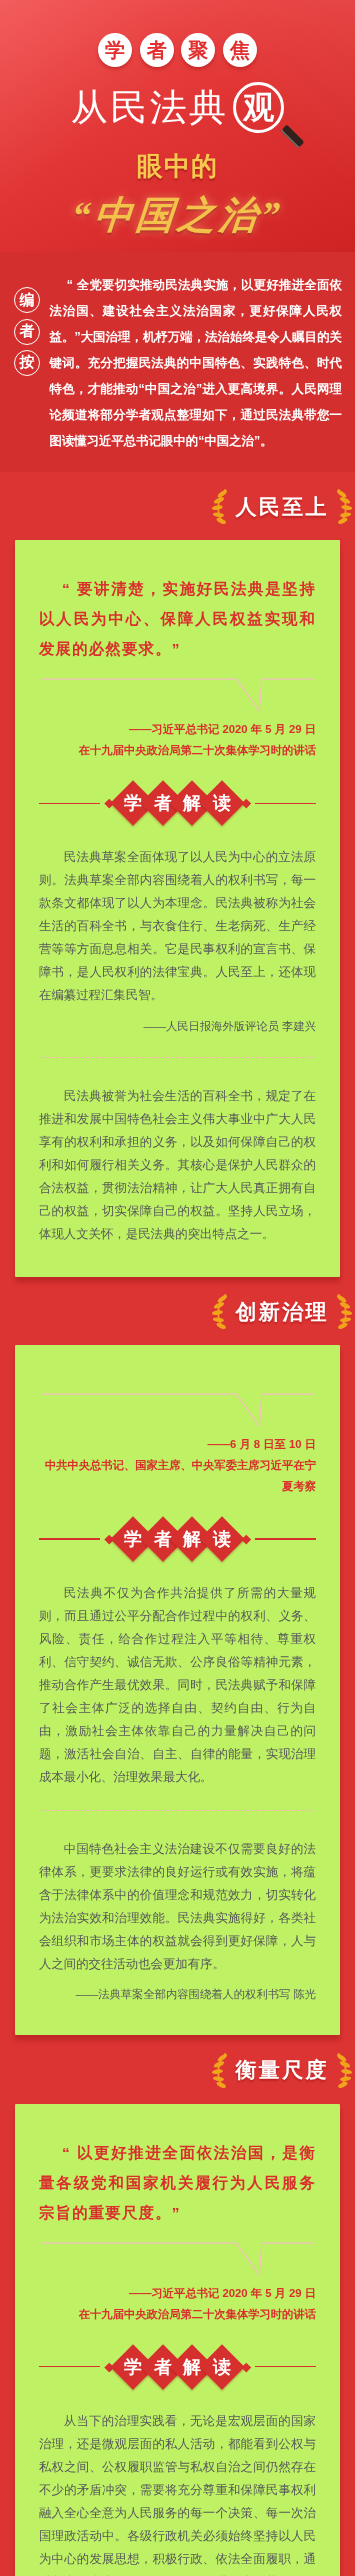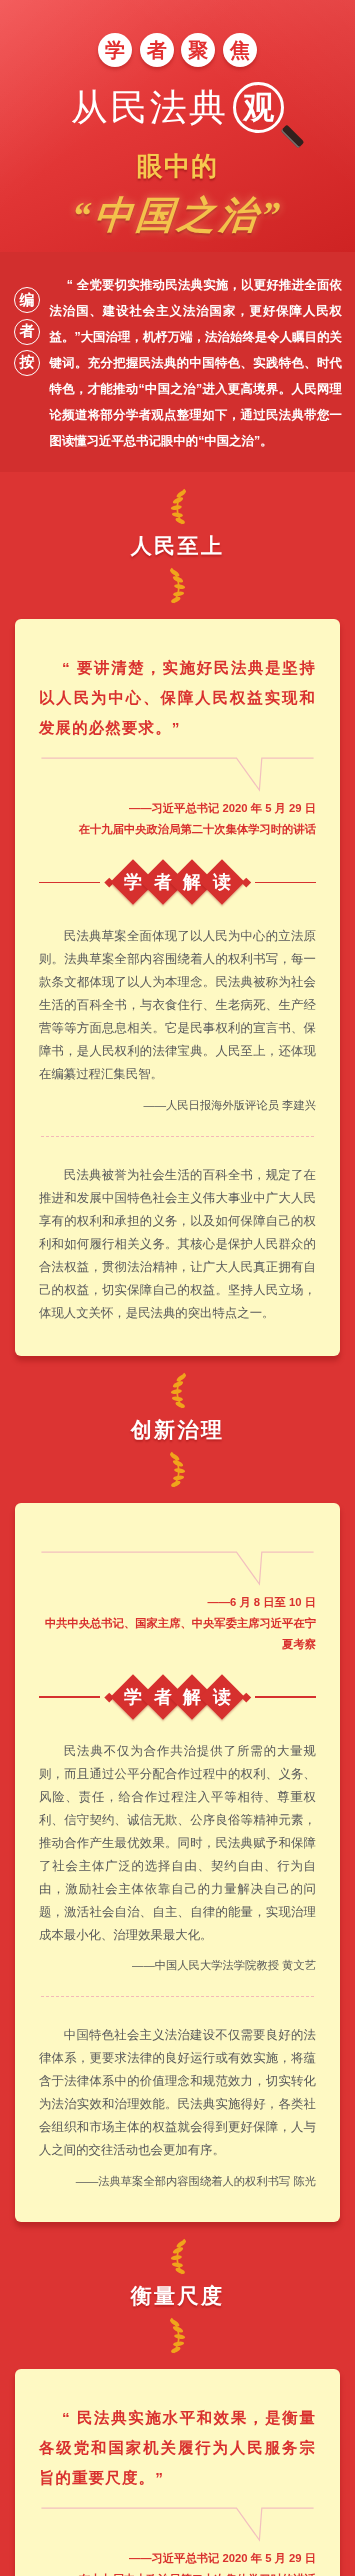--- a/index.html
+++ b/index.html
@@ -45,27 +45,27 @@
     font-family:"Liberation Serif","DejaVu Serif",serif;font-style:italic;letter-spacing:3.6px;
     transform:skewX(-5deg);text-shadow:0 0 8.3px rgba(255,230,150,.45),0 1.8px 1.8px rgba(120,10,10,.4);}
   
   .editor{background:#d22f2e;display:flex;gap:9.5px;padding:20px 13px 18px 14px;}
   .ed-badges{display:flex;flex-direction:column;gap:5.3px;padding-top:15.4px;}
   .ed-badges .ec{width:26px;height:26px;border:1.2px solid #fff;border-radius:50%;
     display:flex;align-items:center;justify-content:center;}
   .ed-badges .ec i{font-style:normal;color:#fff;font-weight:bold;font-size:15px;}
   .ed-text{flex:1;color:#fff;font-weight:bold;font-size:12.4px;line-height:26px;text-align:justify;text-indent:1.4em;margin:0;}
   
-  .topic-header{display:flex;align-items:center;justify-content:flex-end;gap:6px;padding:15.4px 0 14px;flex-direction:column;}
+  .topic-header{display:flex;align-items:center;justify-content:flex-end;gap:6px;padding:15.4px 0 14px;}
   .topic-header h2{margin:0;color:#fff;font-size:21px;font-weight:bold;letter-spacing:2.4px;text-shadow:0 1.8px 1.8px rgba(140,10,10,.4);}
   .laurel{display:inline-flex;}
   .laurel svg{width:20px;height:39px;}
   .laurel.right svg{transform:scaleX(-1);}
   .card{
-    background:#fef9c3;border-radius:6px;margin:0 15px;padding:34px 24px 31px;
+    background:#bef264;border-radius:1px;margin:0 15px;padding:34px 24px 31px;
     box-shadow:0 4.1px 5.3px rgba(140,15,15,.38);
   }
   .quote{margin:0;color:#d9302e;font-size:15.4px;line-height:30px;font-weight:bold;letter-spacing:1.2px;text-indent:1.5em;text-align:justify;}
   .tail{margin-top:14px;}
   .tail svg{display:block;width:100%;height:39px;}
   .q-attr{margin:0;color:#d9302e;font-size:11.3px;line-height:21px;font-weight:bold;text-align:right;}
   .q-attr.first{margin-top:2px;}
   .interpret{display:flex;align-items:center;margin:26px 0 3.6px;}
   .interpret .ln{flex:1;height:1.2px;background:#d6312f;}
   .interpret .sd{width:6.5px;height:6.5px;background:#d6312f;transform:rotate(45deg);margin:0 6px;flex:none;}
@@ -225,21 +225,20 @@
         <span class="bd">
             <i>解</i>
           </span>
         <span class="bd">
             <i>读</i>
           </span>
         <span class="sd"></span>
         <span class="ln"></span>
       </div>
       <p class="analysis">民法典不仅为合作共治提供了所需的大量规则，而且通过公平分配合作过程中的权利、义务、风险、责任，给合作过程注入平等相待、尊重权利、信守契约、诚信无欺、公序良俗等精神元素，推动合作产生最优效果。同时，民法典赋予和保障了社会主体广泛的选择自由、契约自由、行为自由，激励社会主体依靠自己的力量解决自己的问题，激活社会自治、自主、自律的能量，实现治理成本最小化、治理效果最大化。</p>
-      <p class="a-attr">——中国人民大学法学院教授 黄文艺</p>
       <div class="dashed"></div>
       <p class="analysis">中国特色社会主义法治建设不仅需要良好的法律体系，更要求法律的良好运行或有效实施，将蕴含于法律体系中的价值理念和规范效力，切实转化为法治实效和治理效能。民法典实施得好，各类社会组织和市场主体的权益就会得到更好保障，人与人之间的交往活动也会更加有序。</p>
       <p class="a-attr">——法典草案全部内容围绕着人的权利书写 陈光</p>
     </div>
   </section>
 
   <section>
     <div class="topic-header">
       <span class="laurel left">
         <svg viewBox="0 0 36 70">
@@ -257,21 +256,21 @@
             <path d="M30 4 C14 22 12 46 26 66" fill="none" stroke="#f0a41b" stroke-width="3"></path>
             <ellipse cx="24" cy="12" rx="10" ry="4" fill="#f0a41b" transform="rotate(-35 24 12)"></ellipse>
             <ellipse cx="18" cy="24" rx="10" ry="4" fill="#f0a41b" transform="rotate(-25 18 24)"></ellipse>
             <ellipse cx="15" cy="37" rx="10" ry="4" fill="#f0a41b" transform="rotate(-10 15 37)"></ellipse>
             <ellipse cx="17" cy="50" rx="10" ry="4" fill="#f0a41b" transform="rotate(8 17 50)"></ellipse>
             <ellipse cx="22" cy="61" rx="9" ry="4" fill="#f0a41b" transform="rotate(25 22 61)"></ellipse>
           </svg>
       </span>
     </div>
     <div class="card">
-      <p class="quote">“ 民法典实施水平和效果，是衡量各级党和国家机关履行为人民服务宗旨的重要尺度。”</p>
+      <p class="quote">“ 以更好推进全面依法治国，是衡量各级党和国家机关履行为人民服务宗旨的重要尺度。”</p>
       <div class="tail">
         <svg viewBox="0 0 460 66" preserveAspectRatio="none">
             <path d="M4 2 H328 L366 56 L370 2 H456" fill="none" stroke="#f2c0bf" stroke-width="2"></path>
           </svg>
       </div>
       <p class="q-attr first">——习近平总书记 2020 年 5 月 29 日</p>
       <p class="q-attr">在十九届中央政治局第二十次集体学习时的讲话</p>
       <div class="interpret">
         <span class="ln"></span>
         <span class="sd"></span>

